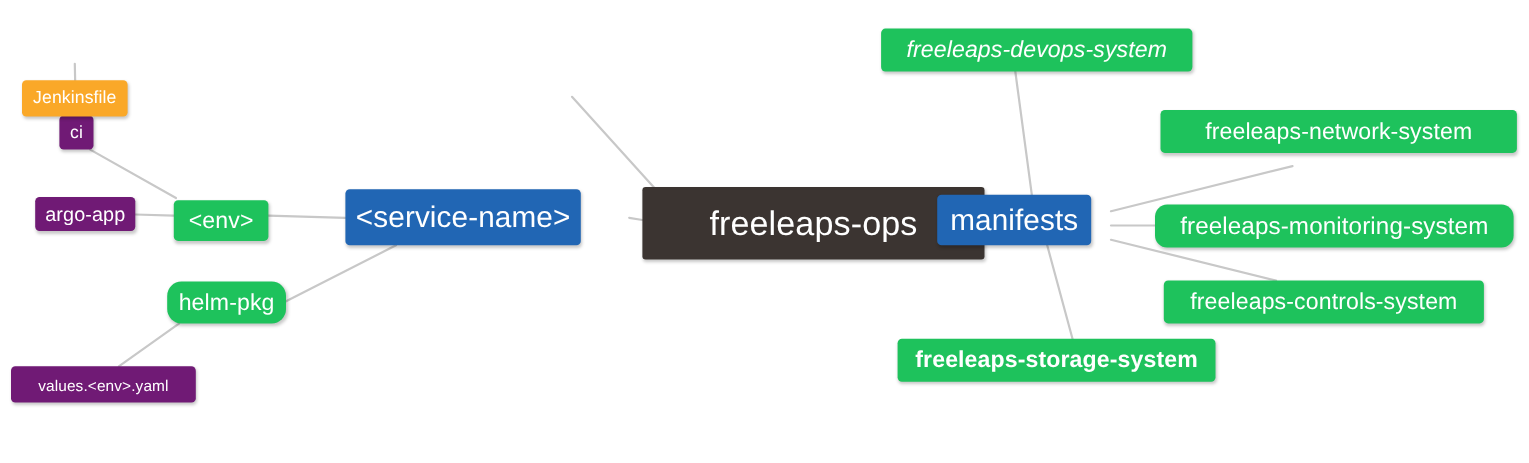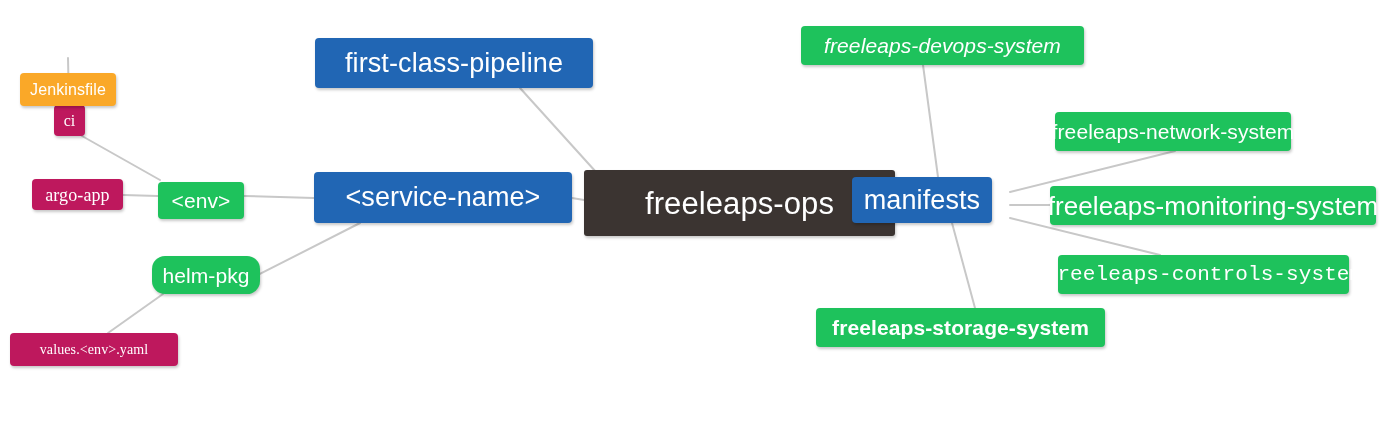--- a/index.html
+++ b/index.html
@@ -38,21 +38,21 @@
     letter-spacing: 0.1px;
   }
   .node.root {
     background: #3b3431;
     font-size: 31px;
     border-radius: 3px;
   }
   .node.blue   { background: #2166b4; }
   .node.green  { background: #1ec25c; }
   .node.orange { background: #faa828; }
-  .node.red    { background: #be185d; font-family: Liberation Serif, serif; }
+  .node.red    { background: #701a75; }
 </style>
 </head>
 <body>
 
 <div id="mindmap" style="background: rgb(255, 255, 255);">
   <svg id="edge-layer" viewBox="0 0 1390 421" width="1390" height="421">
       <line x1="584" y1="200" x2="572" y2="198" stroke="#c8c8c8" stroke-width="2" stroke-linecap="round"></line>
       <line x1="843" y1="200" x2="852" y2="200" stroke="#c8c8c8" stroke-width="2" stroke-linecap="round"></line>
       <line x1="596" y1="172" x2="520" y2="88" stroke="#c8c8c8" stroke-width="2" stroke-linecap="round"></line>
       <line x1="314" y1="198" x2="244" y2="196" stroke="#c8c8c8" stroke-width="2" stroke-linecap="round"></line>
@@ -63,28 +63,25 @@
       <line x1="163" y1="294" x2="108" y2="333" stroke="#c8c8c8" stroke-width="2" stroke-linecap="round"></line>
       <line x1="938" y1="177" x2="923" y2="65" stroke="#c8c8c8" stroke-width="2" stroke-linecap="round"></line>
       <line x1="1010" y1="192" x2="1175" y2="151" stroke="#c8c8c8" stroke-width="2" stroke-linecap="round"></line>
       <line x1="1010" y1="205" x2="1050" y2="205" stroke="#c8c8c8" stroke-width="2" stroke-linecap="round"></line>
       <line x1="1010" y1="218" x2="1160" y2="255" stroke="#c8c8c8" stroke-width="2" stroke-linecap="round"></line>
       <line x1="952" y1="223" x2="975" y2="308" stroke="#c8c8c8" stroke-width="2" stroke-linecap="round"></line>
     </svg>
 <div class="node root" style="left: 584px; top: 170px; width: 311px; height: 66px; font-size: 31px;">
       <span>freeleaps-ops</span>
     </div>
-    <div class="node blue" style="left: 314px; top: 172px; width: 258px; height: 51px; font-size: 27px;">
+    <div class="node blue" style="left: 314px; top: 172px; width: 214px; height: 51px; font-size: 27px;">
       <span>&lt;service-name&gt;</span>
     </div>
     <div class="node blue" style="left: 852px; top: 177px; width: 140px; height: 46px; font-size: 27px;">
       <span>manifests</span>
-    </div>
-    <div class="node blue" style="left: 315px; top: 38px; width: 278px; height: 50px; font-size: 27px;">
-      <span>first-class-pipeline</span>
     </div>
     <div class="node green" style="left: 158px; top: 182px; width: 86px; height: 37px; font-size: 21px;">
       <span>&lt;env&gt;</span>
     </div>
     <div class="node green" style="left: 152px; top: 256px; width: 108px; height: 38px; font-size: 21px; border-radius: 13px;">
       <span>helm-pkg</span>
     </div>
     <div class="node red" style="left: 54px; top: 105px; width: 31px; height: 31px; font-size: 16px;">
       <span>ci</span>
     </div>
@@ -93,25 +90,25 @@
     </div>
     <div class="node orange" style="left: 20px; top: 25px; width: 96px; height: 33px; font-size: 16px; margin-top: 48px;">
       <span>Jenkinsfile</span>
     </div>
     <div class="node red" style="left: 10px; top: 333px; width: 168px; height: 33px; font-size: 14px;">
       <span>values.&lt;env&gt;.yaml</span>
     </div>
     <div class="node green" style="left: 801px; top: 26px; width: 283px; height: 39px; font-size: 21px; font-style: italic;">
       <span>freeleaps-devops-system</span>
     </div>
-    <div class="node green" style="left: 1055px; top: 112px; width: 236px; height: 39px; font-size: 21px;">
+    <div class="node green" style="left: 1055px; top: 100px; width: 324px; height: 39px; font-size: 21px;">
       <span>freeleaps-network-system</span>
     </div>
-    <div class="node green" style="left: 1050px; top: 186px; width: 326px; height: 39px; font-size: 26px;">
+    <div class="node green" style="left: 1050px; top: 186px; width: 326px; height: 39px; font-size: 22px; border-radius: 11px;">
       <span>freeleaps-monitoring-system</span>
     </div>
-    <div class="node green" style="left: 1058px; top: 255px; width: 291px; height: 39px; font-size: 21px; font-family: Liberation Mono, monospace;">
+    <div class="node green" style="left: 1058px; top: 255px; width: 291px; height: 39px; font-size: 21px;">
       <span>freeleaps-controls-system</span>
     </div>
     <div class="node green" style="left: 816px; top: 308px; width: 289px; height: 39px; font-size: 21px; font-weight: bold;">
       <span>freeleaps-storage-system</span>
     </div>
   </div>
 
 </body></html>

